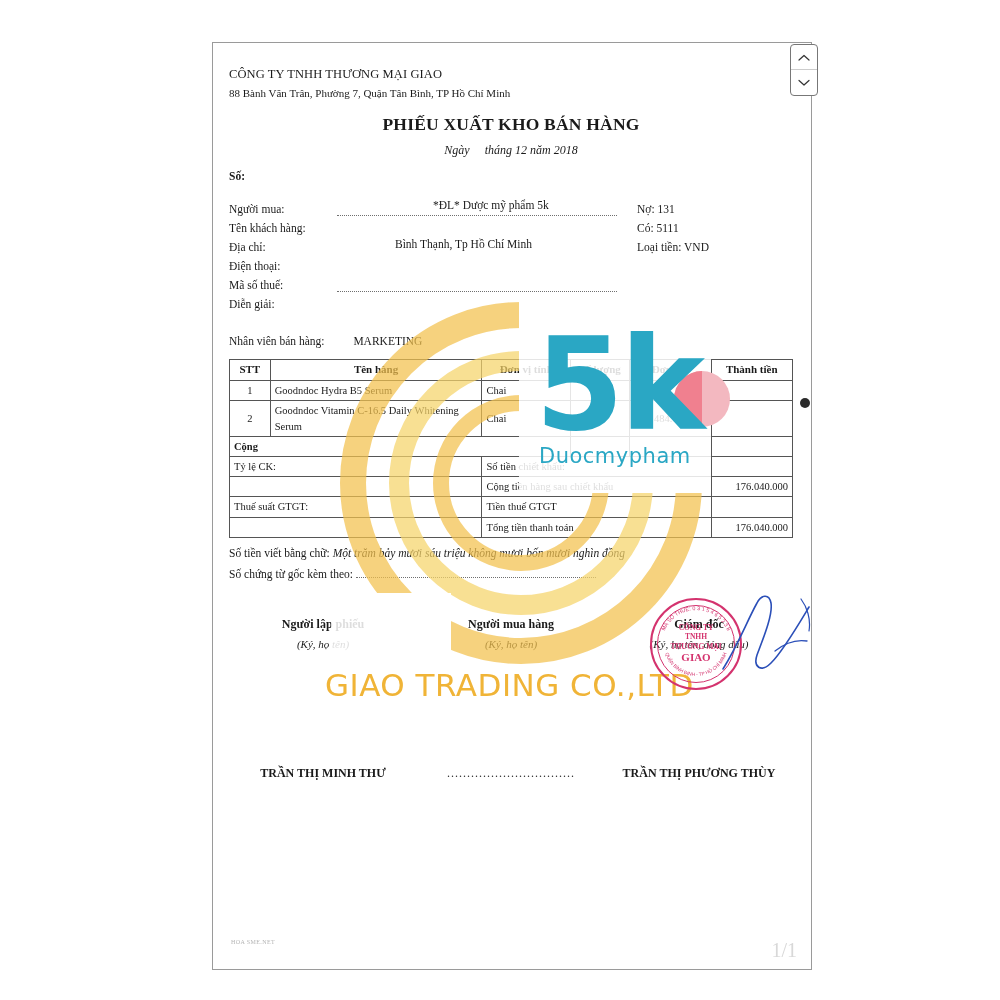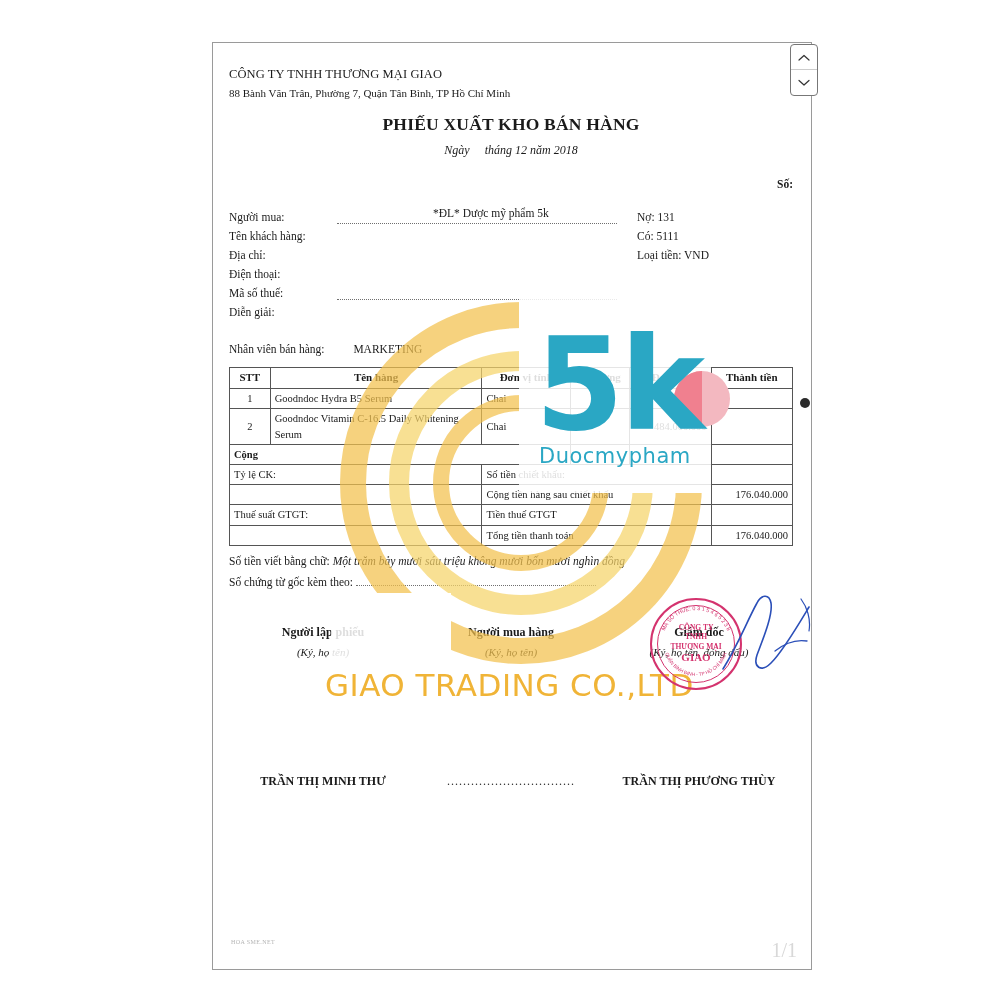--- a/index.html
+++ b/index.html
@@ -85,24 +85,24 @@
     letter-spacing: .2px;
   }
   .subtitle {
     text-align: center;
     font-style: italic;
     font-size: 12px;
     margin-top: 5px;
   }
   .subtitle .lbl { font-style: italic; }
   .so-line {
-    text-align: right;
+    text-align: left;
     font-size: 11.5px;
     font-weight: bold;
-    margin-top: 16px;
+    margin-top: 8px;
   }
 
   
   .fields {
     margin-top: 16px;
     position: relative;
   }
   .frow {
     display: flex;
     align-items: flex-start;
@@ -381,20 +381,23 @@
 
       <div class="frow">
         <div class="flabel">Tên khách hàng:</div>
         <div class="fval plain" style="max-width:280px;">
           <span></span>
         </div>
       </div>
 
       <div class="frow">
         <div class="flabel">Địa chỉ:</div>
+        <div class="fval plain" style="max-width:280px;">
+          <span class="indent">Bình Thạnh, Tp Hồ Chí Minh</span>
+        </div>
       </div>
 
       <div class="frow">
         <div class="flabel">Điện thoại:</div>
         <div class="fval plain" style="max-width:280px;">
           <span></span>
         </div>
       </div>
 
       <div class="frow">

